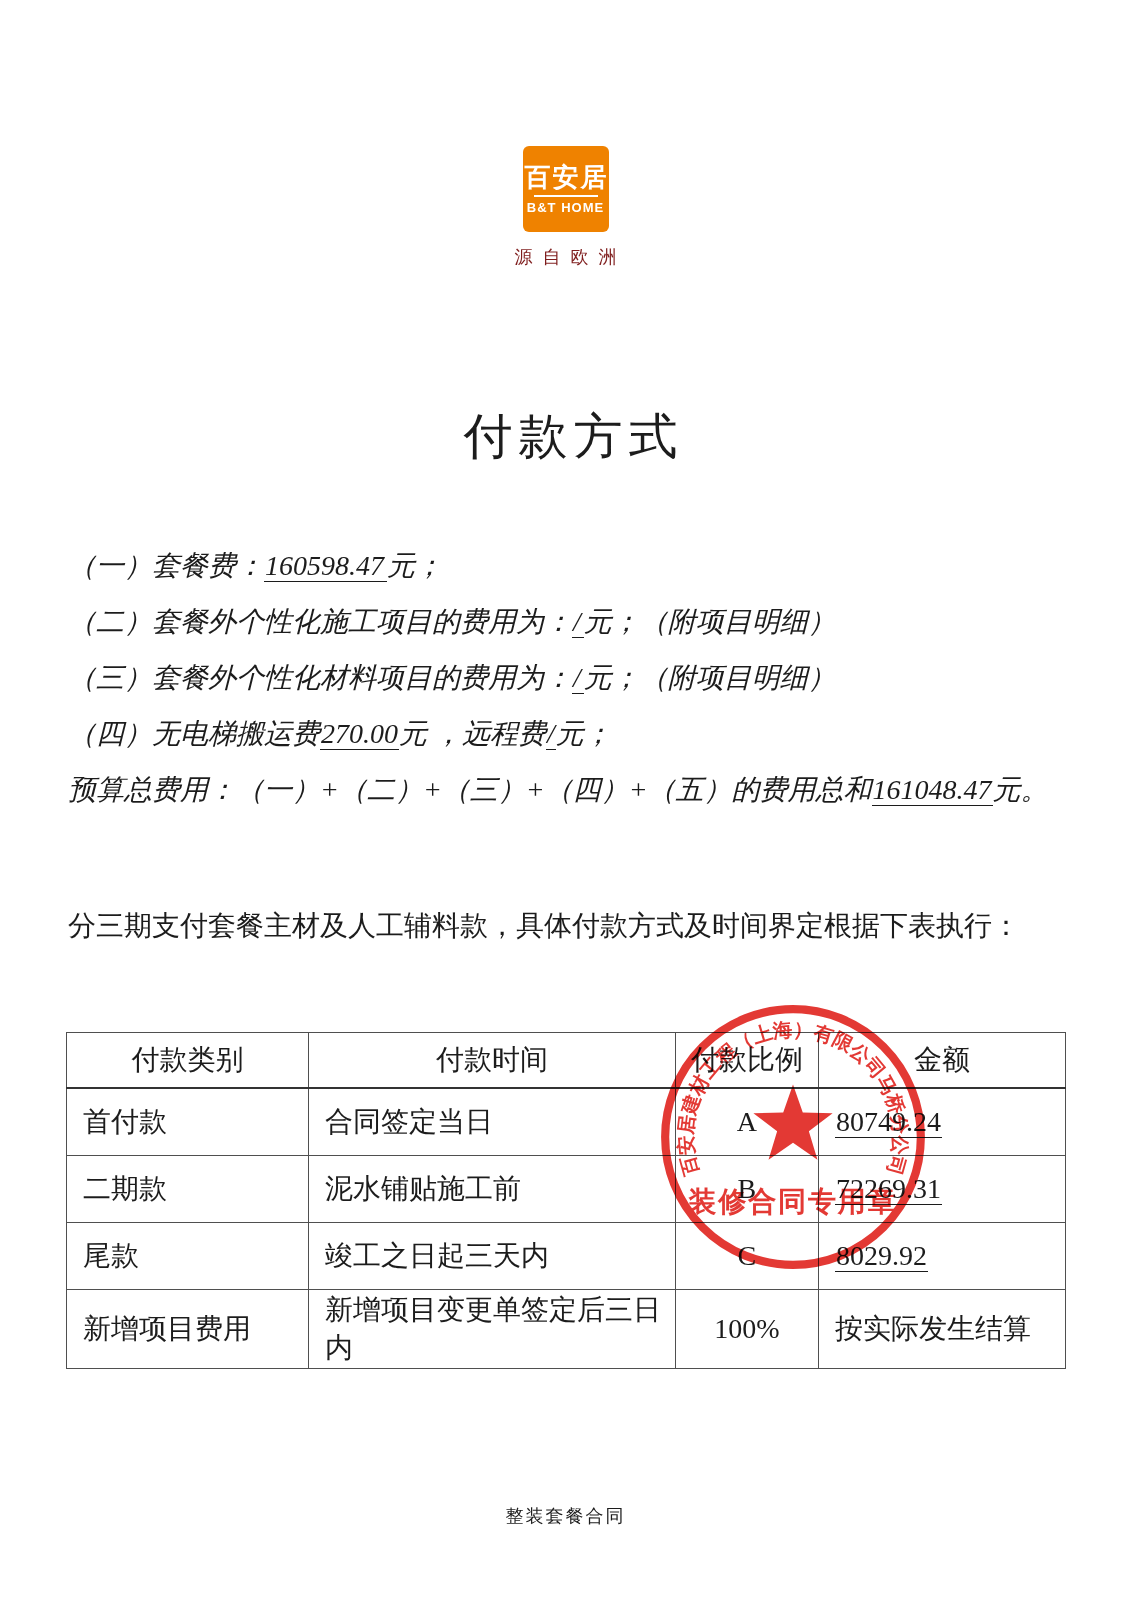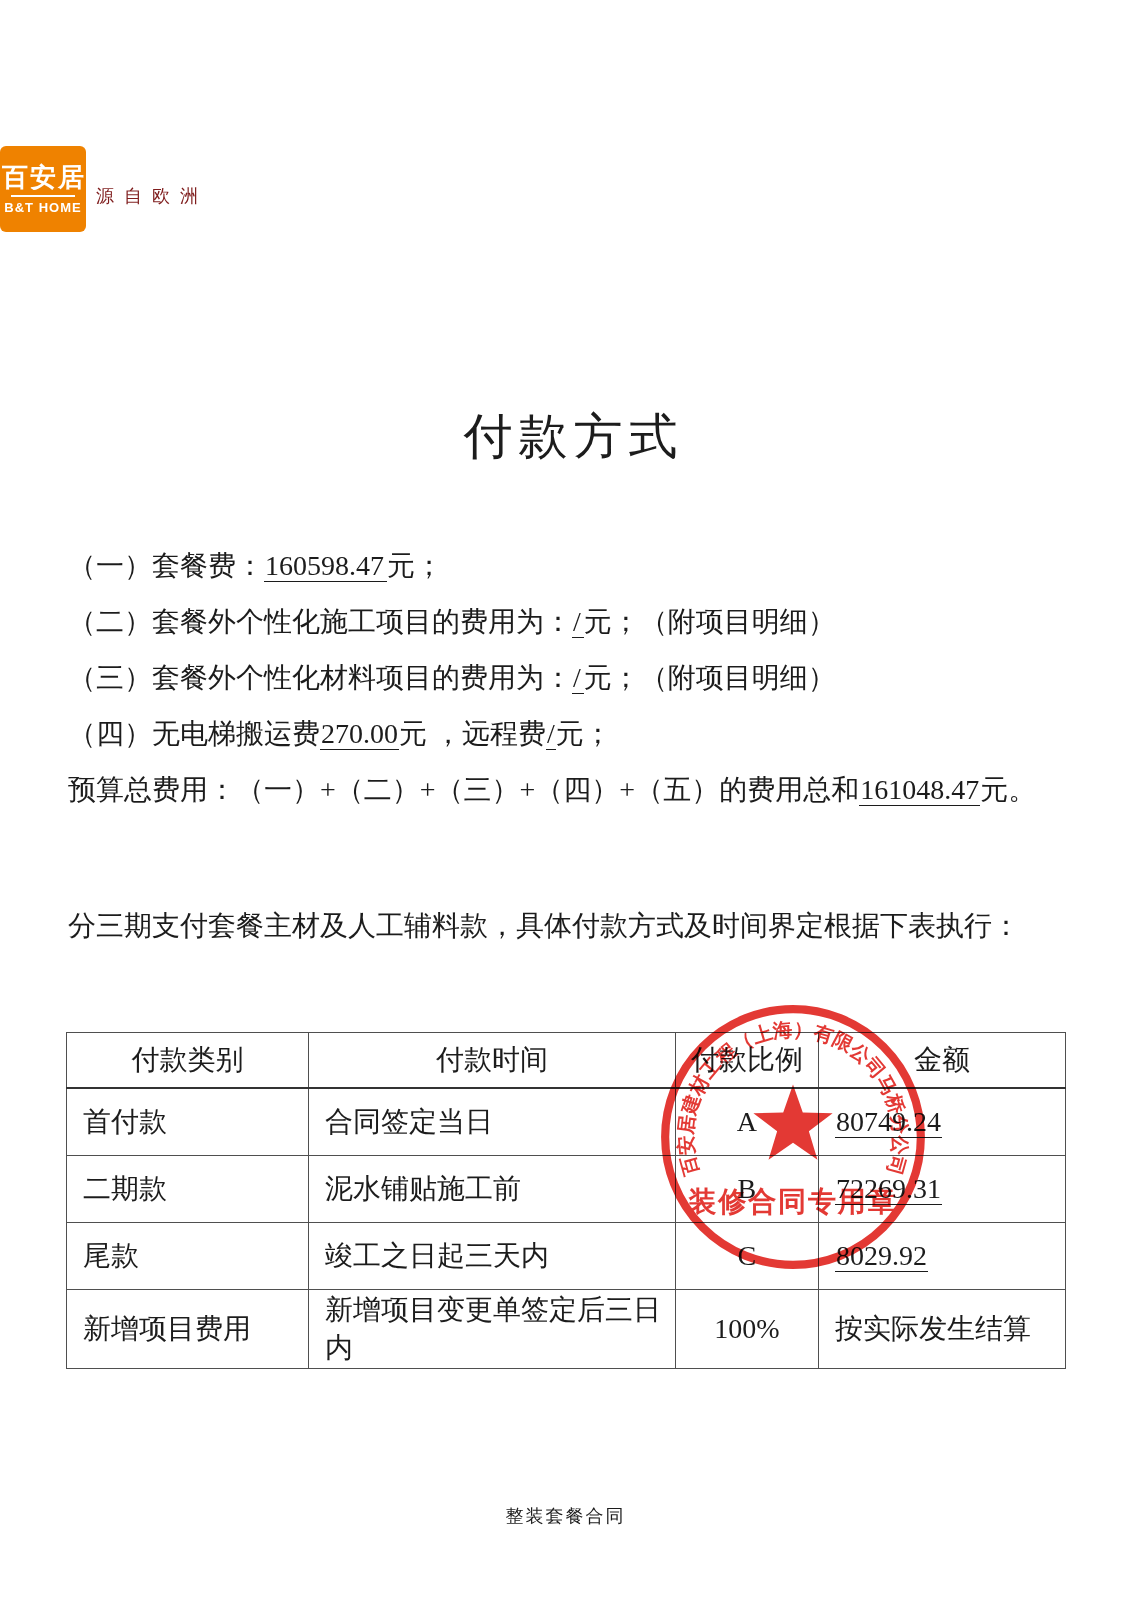--- a/index.html
+++ b/index.html
@@ -15,21 +15,21 @@
     margin:0 auto;
     background:#ffffff;
     color:var(--ink);
     font-family:"Liberation Serif","DejaVu Serif",serif;
     overflow:hidden;
   }
 
   
   .logo-block{
     position:absolute;top:146px;left:0;width:100%;
-    display:flex;flex-direction:row;align-items:center;
+    display:flex;flex-direction:column;align-items:center;
   }
   .logo-square{
     width:86px;height:86px;
     background:var(--brand);
     border-radius:6px;
     color:#fff;
     display:flex;flex-direction:column;align-items:center;justify-content:center;
     font-family:"Liberation Sans","DejaVu Sans",sans-serif;
   }
   .logo-cn{font-size:26px;font-weight:bold;letter-spacing:2px;line-height:1;padding-left:2px;}
@@ -44,21 +44,21 @@
 
   
   .title{
     position:absolute;top:396px;left:0;width:100%;
     margin:8px;text-align:center;
     font-size:49px;font-weight:400;letter-spacing:6px;
   }
 
   
   .items{position:absolute;top:550px;left:68px;right:58px;}
-  .item{margin:0 0 24px;font-size:28px;line-height:32px;white-space:nowrap;}
+  .item{margin:0 0 24px;font-size:28px;line-height:32px;white-space:nowrap;font-style:italic;}
   .u{border-bottom:1.5px solid var(--ink);padding:0 1px;}
 
   
   .paragraph{position:absolute;top:901px;left:68px;right:52px;}
   .paragraph p{margin:0;font-size:28px;line-height:49px;white-space:nowrap;}
 
   
   .pay-table{
     position:absolute;top:1032px;left:66px;
     width:1000px;

